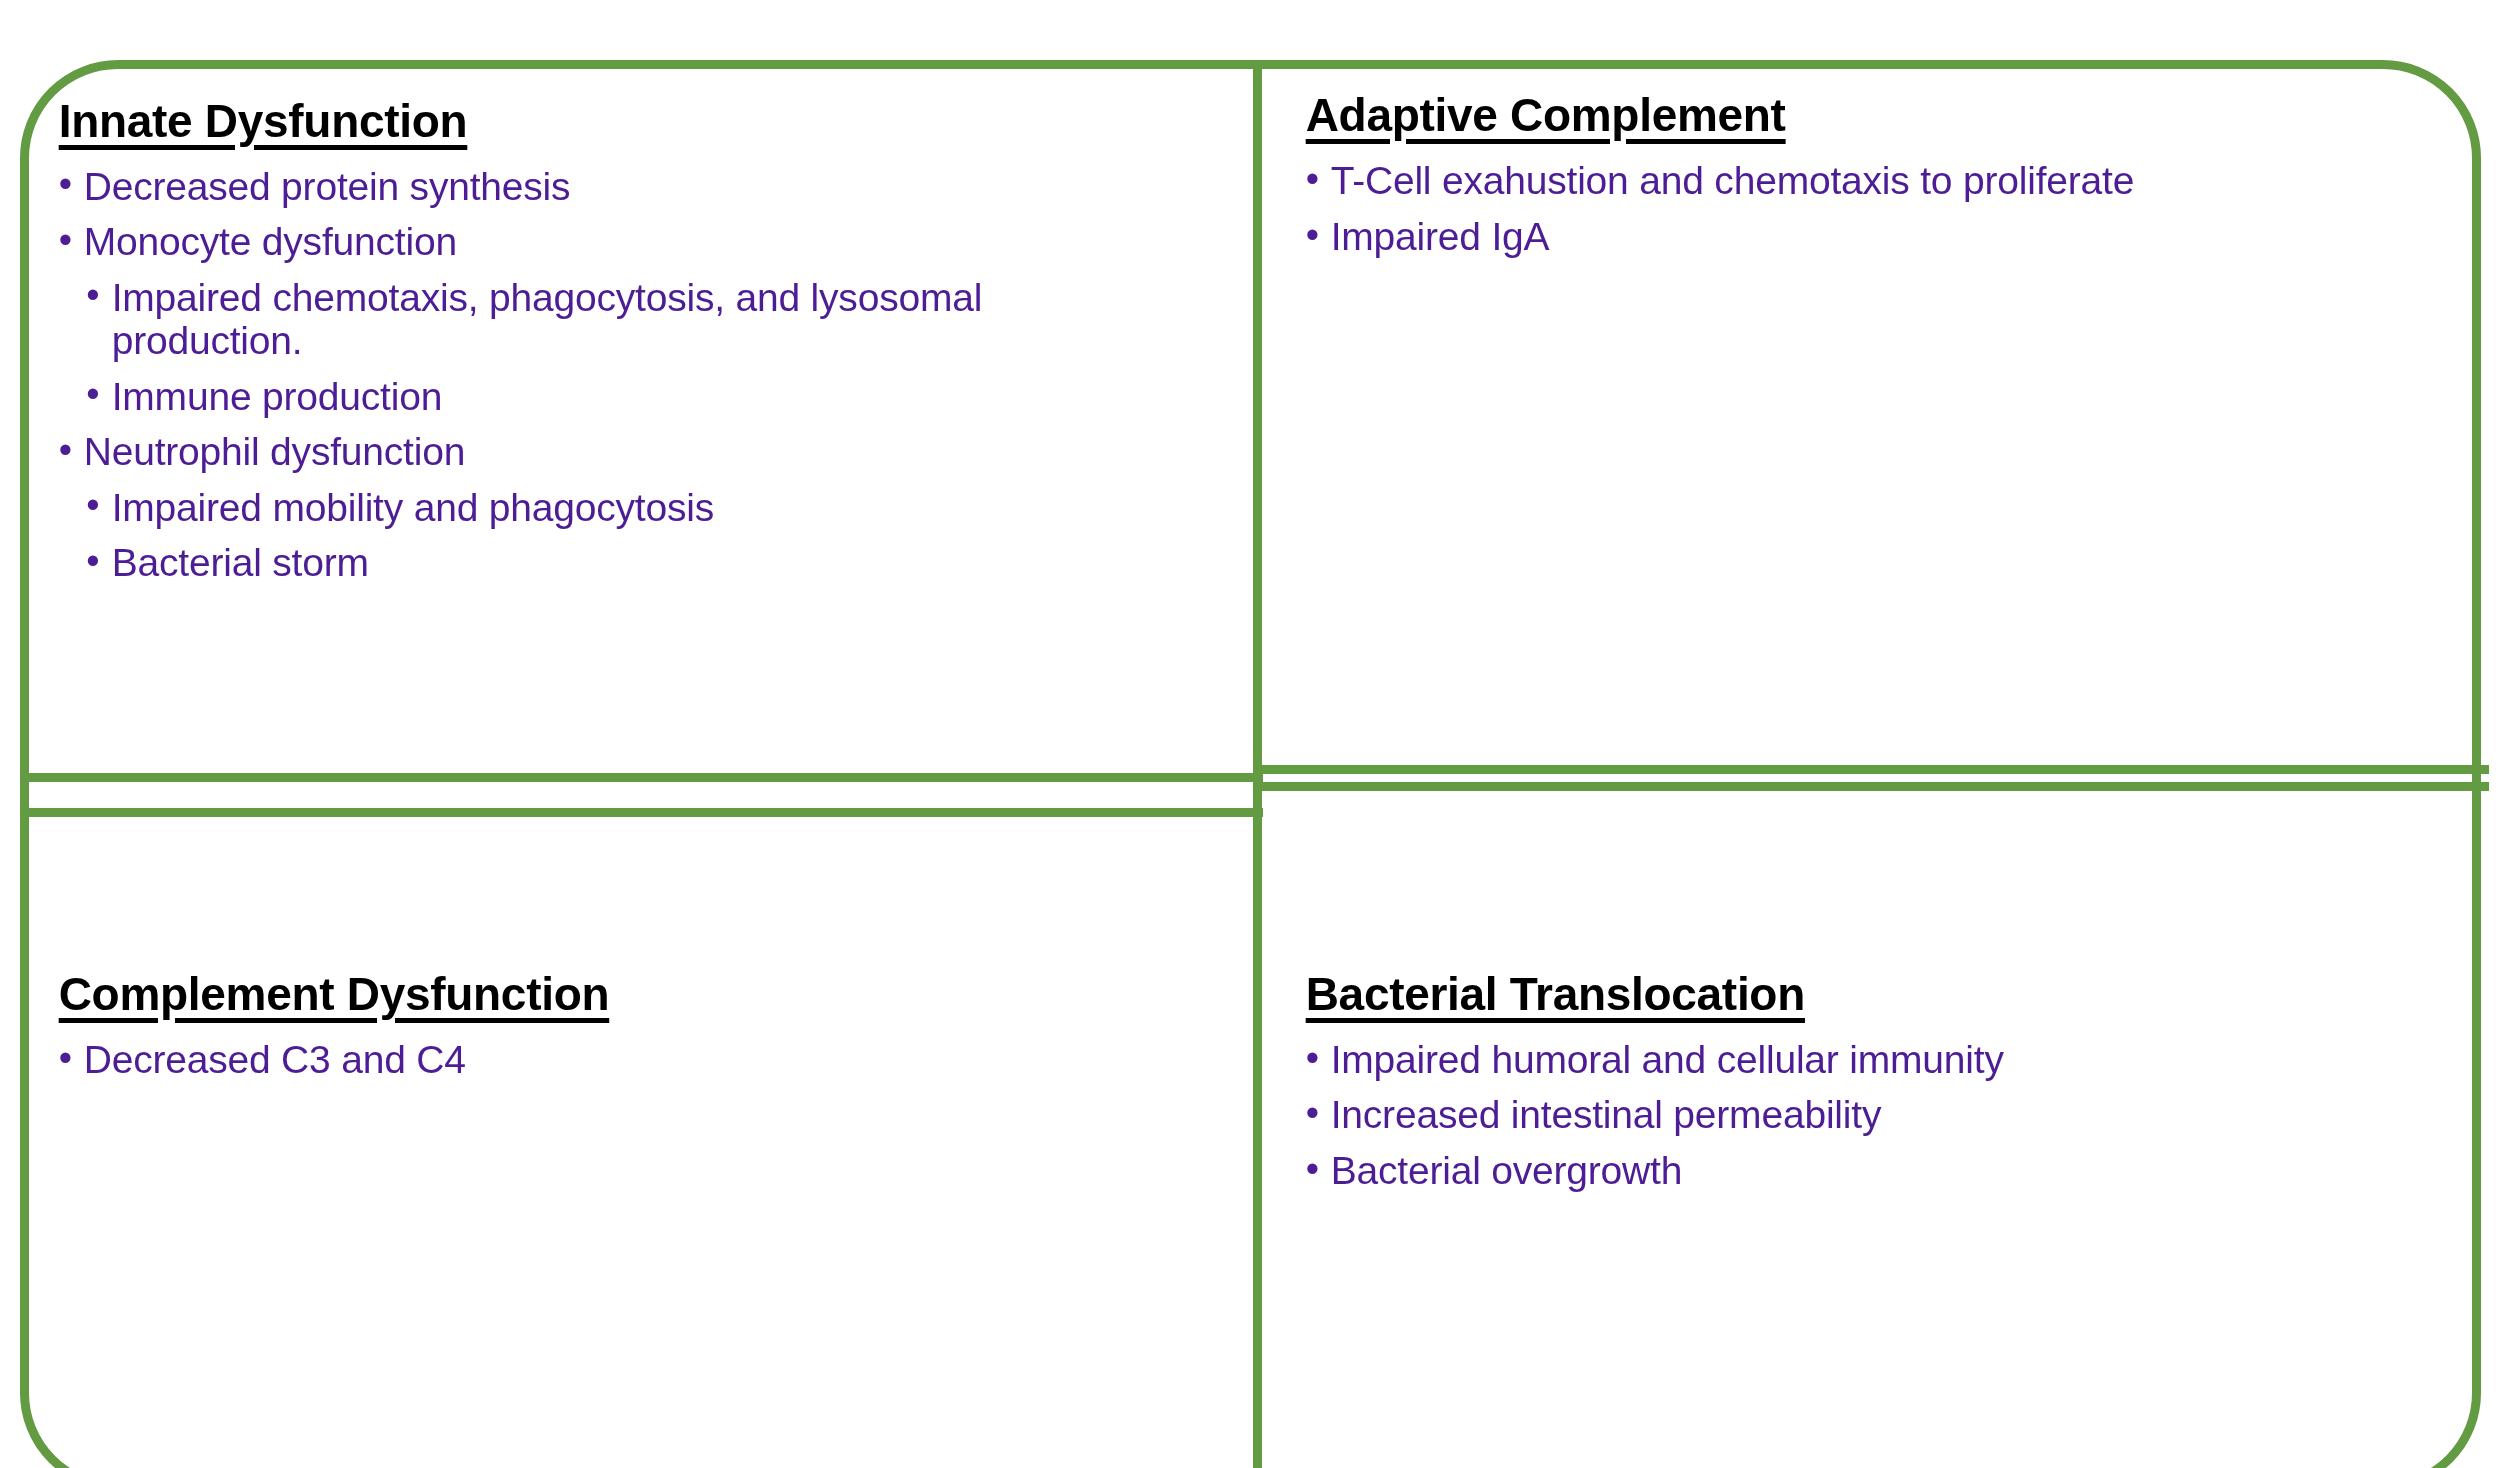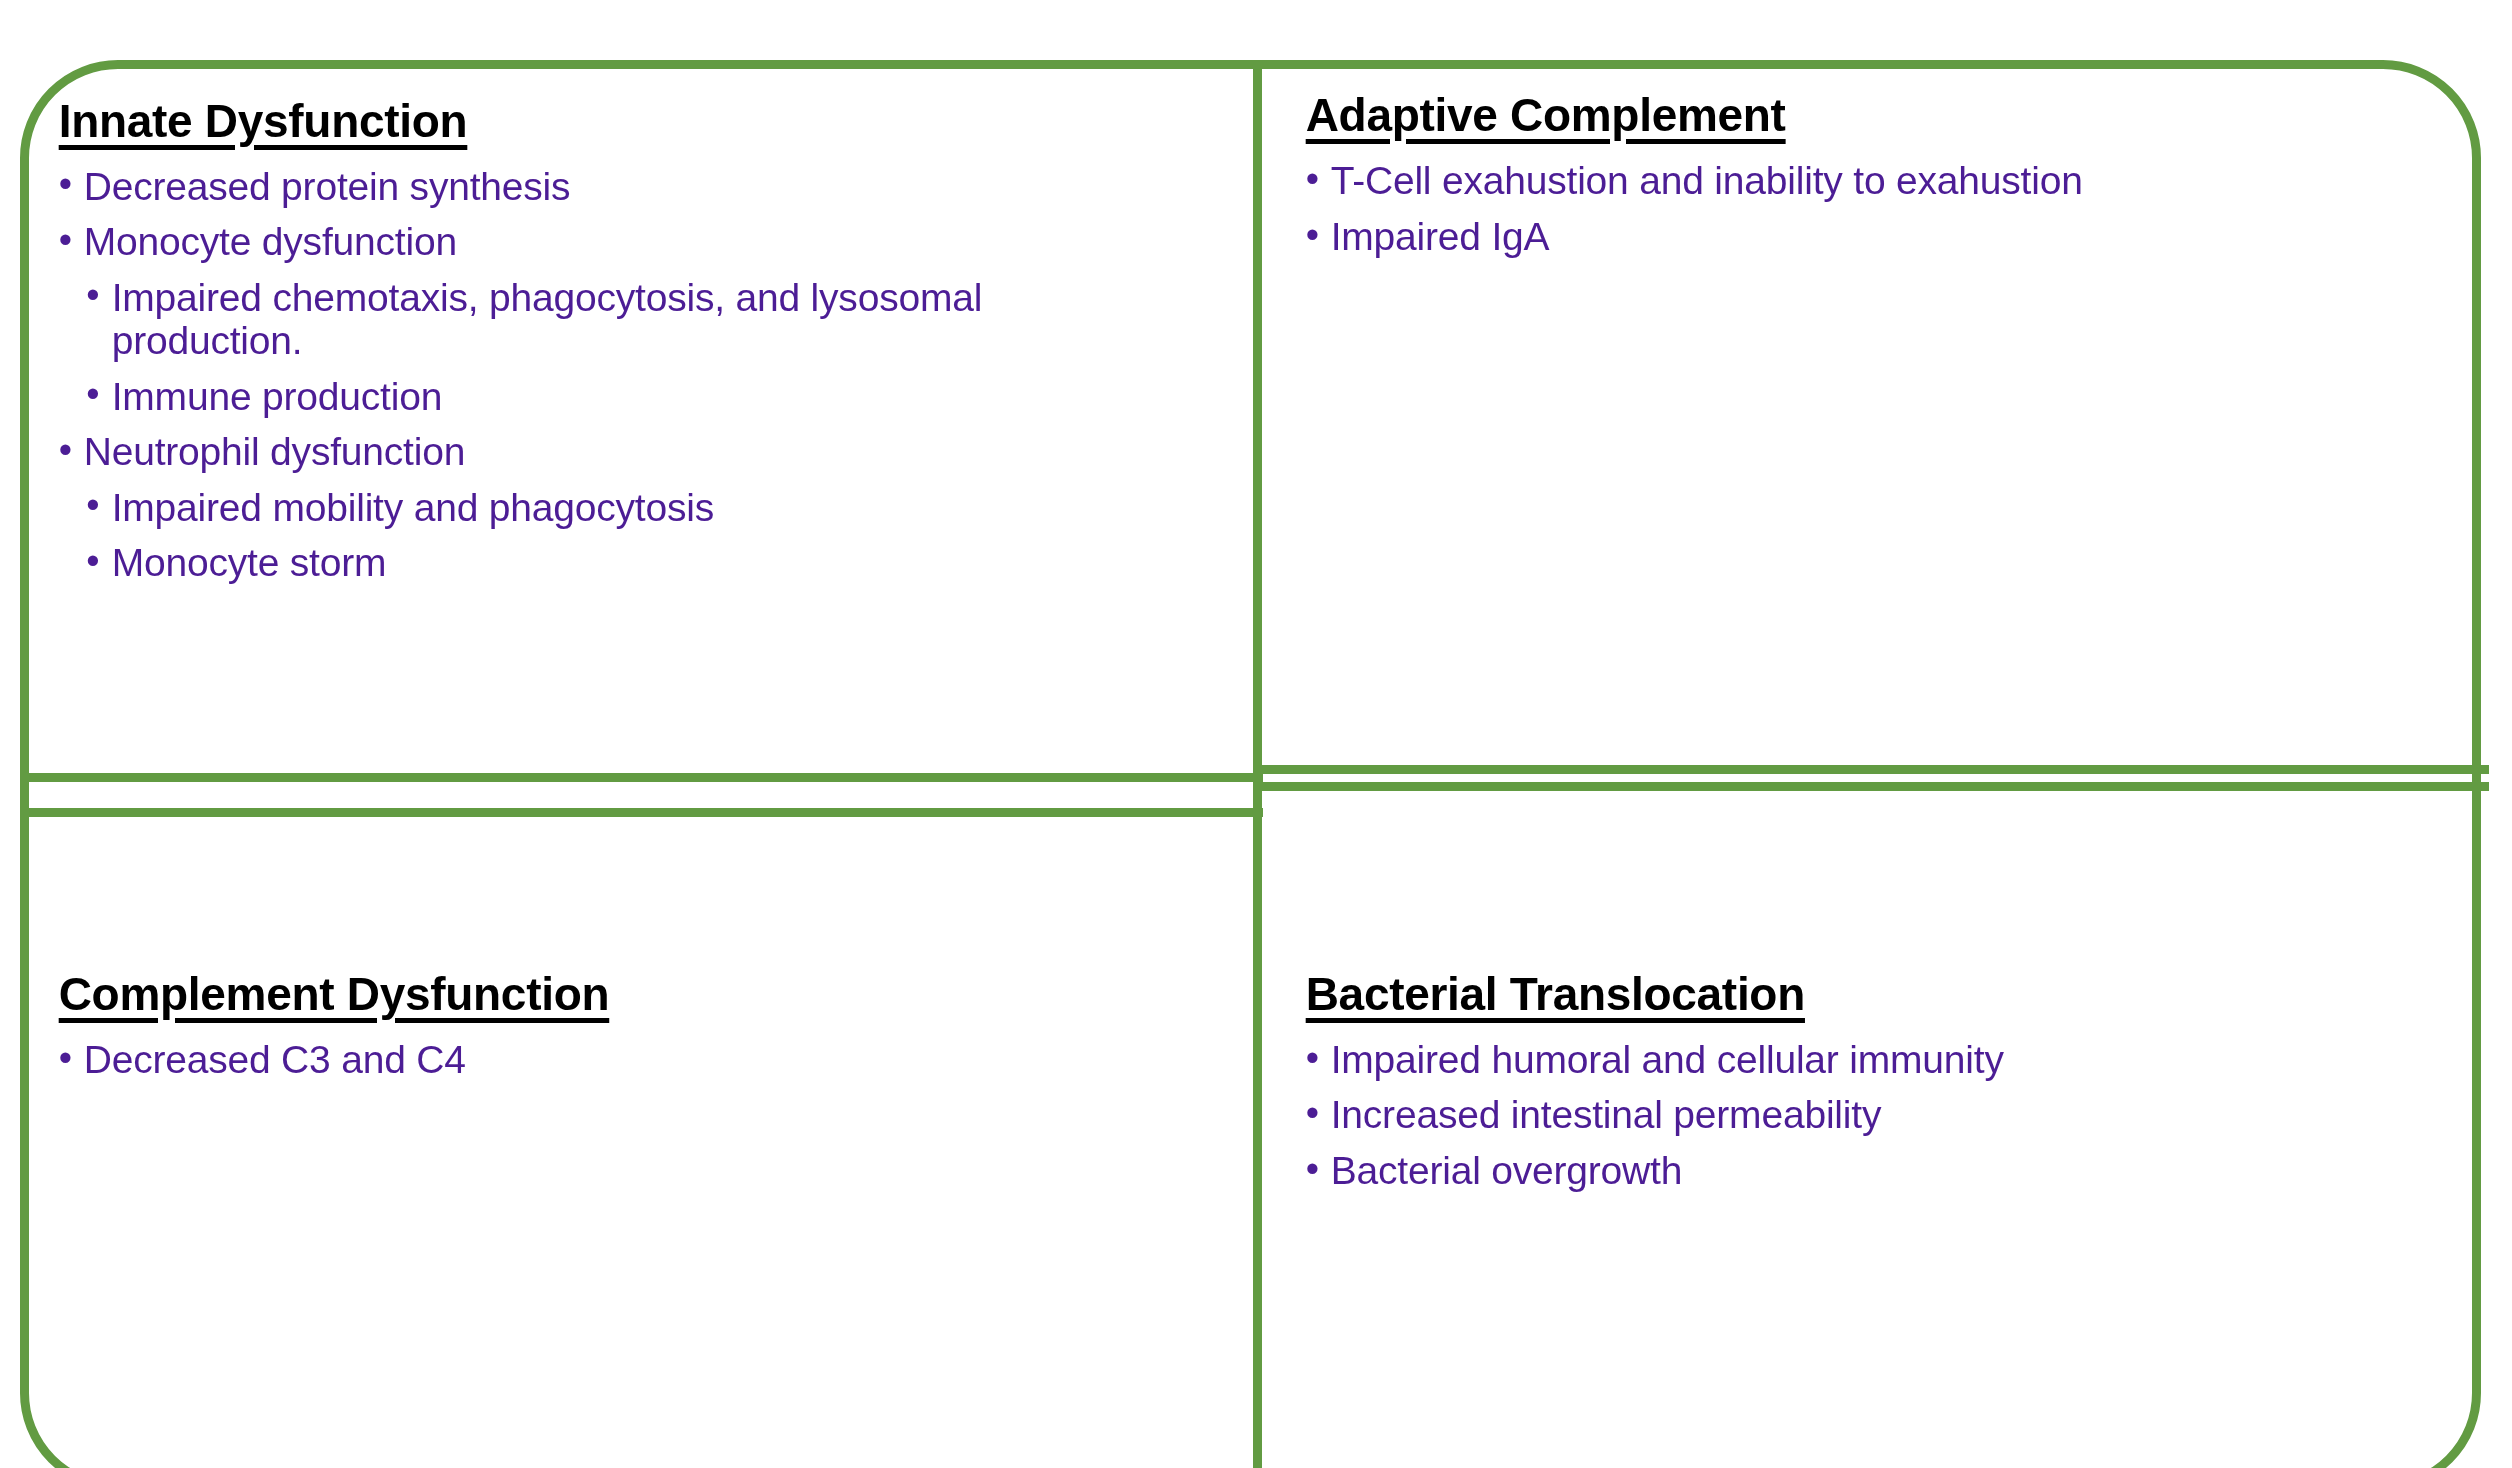--- a/index.html
+++ b/index.html
@@ -151,28 +151,28 @@
 
   <div class="quadrant q-tl">
     <div class="quad-heading">Innate Dysfunction</div>
     <ul class="bullets">
       <li class="lvl1">Decreased protein synthesis</li>
       <li class="lvl1">Monocyte dysfunction</li>
       <li class="lvl2 wrap2">Impaired chemotaxis, phagocytosis, and lysosomal production.</li>
       <li class="lvl2">Immune production</li>
       <li class="lvl1">Neutrophil dysfunction</li>
       <li class="lvl2">Impaired mobility and phagocytosis</li>
-      <li class="lvl2">Monocyte storm</li>
+      <li class="lvl2">Bacterial storm</li>
     </ul>
   </div>
 
   <div class="quadrant q-tr">
     <div class="quad-heading">Adaptive Complement</div>
     <ul class="bullets">
-      <li class="lvl1">T-Cell exahustion and inability to exahustion</li>
+      <li class="lvl1">T-Cell exahustion and chemotaxis to proliferate</li>
       <li class="lvl1">Impaired IgA</li>
     </ul>
   </div>
 
   <div class="quadrant q-bl">
     <div class="quad-heading">Complement Dysfunction</div>
     <ul class="bullets">
       <li class="lvl1">Decreased C3 and C4</li>
     </ul>
   </div>

